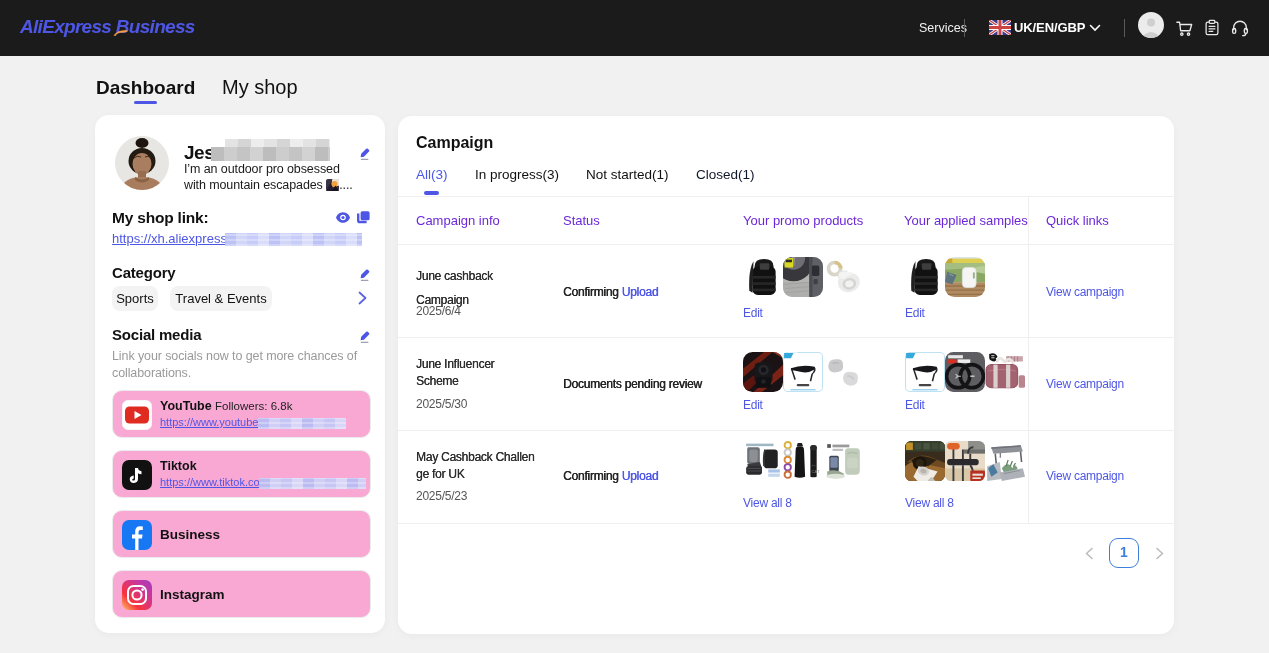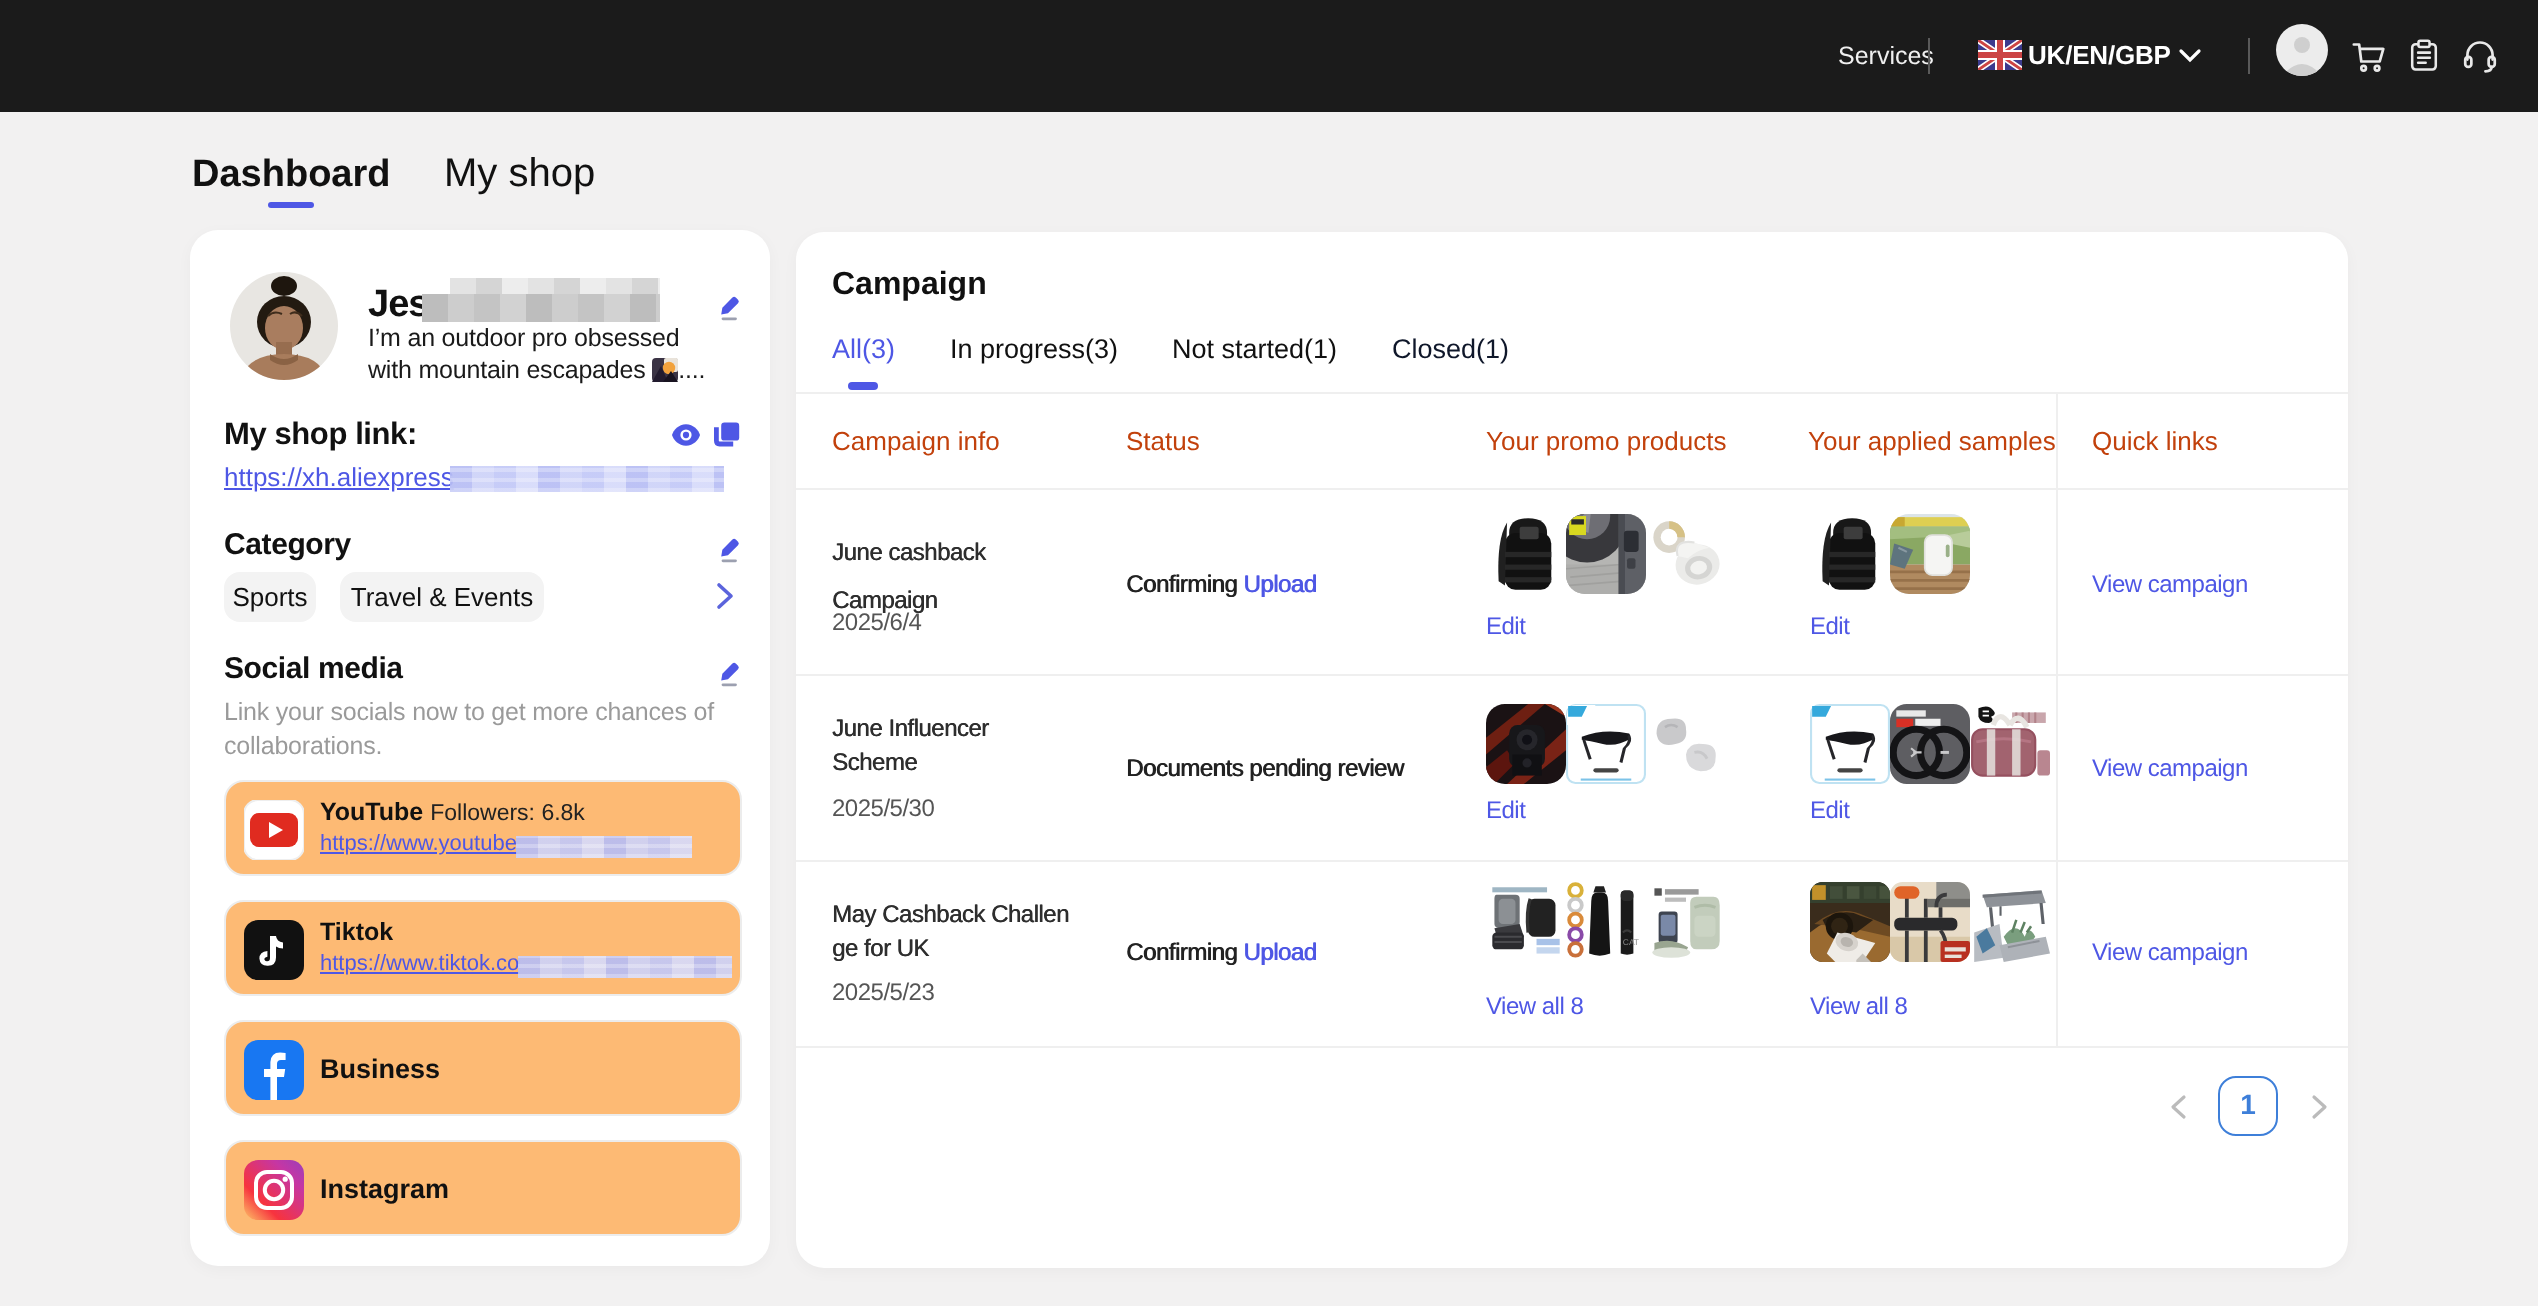--- a/index.html
+++ b/index.html
@@ -19,41 +19,44 @@
 #tabbar { position:absolute; left:134px; top:101px; width:23px; height:3px; border-radius:2px; background:#4E57E5; }
 
 #lcard { position:absolute; left:95px; top:115px; width:290px; height:518px; background:#fff; border-radius:14px; box-shadow:0 2px 8px rgba(0,0,0,0.035); }
 #rcard { position:absolute; left:398px; top:116px; width:776px; height:518px; background:#fff; border-radius:14px; box-shadow:0 2px 8px rgba(0,0,0,0.035); }
 .ind { color:#4E57E5; }
 .semib { text-shadow:0.4px 0 0 currentColor; }
 .semib2 { text-shadow:0.25px 0 0 currentColor; }
 
 .sec-t { position:absolute; font-size:15px; font-weight:bold; color:#111; letter-spacing:-0.2px; }
 .tag { position:absolute; height:25px; background:#F3F3F3; border-radius:8px; font-size:13px; color:#111; line-height:25px; text-align:center; }
-.scard { position:absolute; left:112px; width:259px; height:48px; border:1px solid #ECECEC; border-radius:10px; background:#fdba74; }
+.scard { position:absolute; left:112px; width:259px; height:48px; border:1px solid #ECECEC; border-radius:10px; background:#f9a8d4; }
 .sicon { position:absolute; left:9px; top:9px; width:30px; height:30px; }
 .stitle { position:absolute; left:47px; font-size:12.5px; font-weight:bold; color:#111; }
 .slink { position:absolute; left:47px; font-size:11px; color:#4E57E5; text-decoration:underline; }
 .mosaic-b { background-image:
   repeating-linear-gradient(0deg, rgba(255,255,255,.28) 0 2px, rgba(255,255,255,0) 2px 5px),
   repeating-linear-gradient(90deg, rgba(183,189,244,.92) 0 11px, rgba(205,210,248,.92) 11px 22px, rgba(194,200,247,.92) 22px 33px, rgba(214,218,250,.92) 33px 44px); }
 
-.th { position:absolute; font-size:13px; color:#c2410c; }
+.th { position:absolute; font-size:13px; color:#6d28d9; }
 .td { position:absolute; font-size:12px; color:#1a1a1a; letter-spacing:-0.25px; }
 .link { color:#4E57E5; }
 .hr { position:absolute; height:1px; background:#EFEFEF; }
 .thumb { position:absolute; width:40px; height:40px; }
 .thumb svg { display:block; width:40px; height:40px; }
 
 #pgbtn { position:absolute; left:1109px; top:538px; width:30px; height:30px; border:1.5px solid #3E7FD9; border-radius:9px; color:#3E7FD9; font-size:14px; font-weight:bold; text-align:center; line-height:27px; }
 </style>
 </head>
 <body>
 
 <div id="hdr">
+  <div id="logo">AliExpress <span style="position:relative;">Business<svg width="16" height="8" viewBox="0 0 16 8" style="position:absolute;left:-3px;bottom:1px;">
+          <path d="M0.5 7.5 Q5 1.5 15 2.5 Q14 4.5 9.5 4.5 Q4 4.5 2.5 8 Z" fill="#F39A3E"></path>
+        </svg></span></div>
   <div class="svc">Services</div>
   <div class="hdiv" style="left:964px;"></div>
   <svg class="abs" style="left:989px;top:20px;" width="22" height="15" viewBox="0 0 22 15">
     <rect width="22" height="15" fill="#3C3B8E"></rect>
     <path d="M0 0 L22 15 M22 0 L0 15" stroke="#fff" stroke-width="3"></path>
     <path d="M0 0 L22 15 M22 0 L0 15" stroke="#C44" stroke-width="1.4"></path>
     <path d="M11 0 V15 M0 7.5 H22" stroke="#fff" stroke-width="5"></path>
     <path d="M11 0 V15 M0 7.5 H22" stroke="#C44" stroke-width="3"></path>
   </svg>
   <div id="ukgbp">UK/EN/GBP</div>

